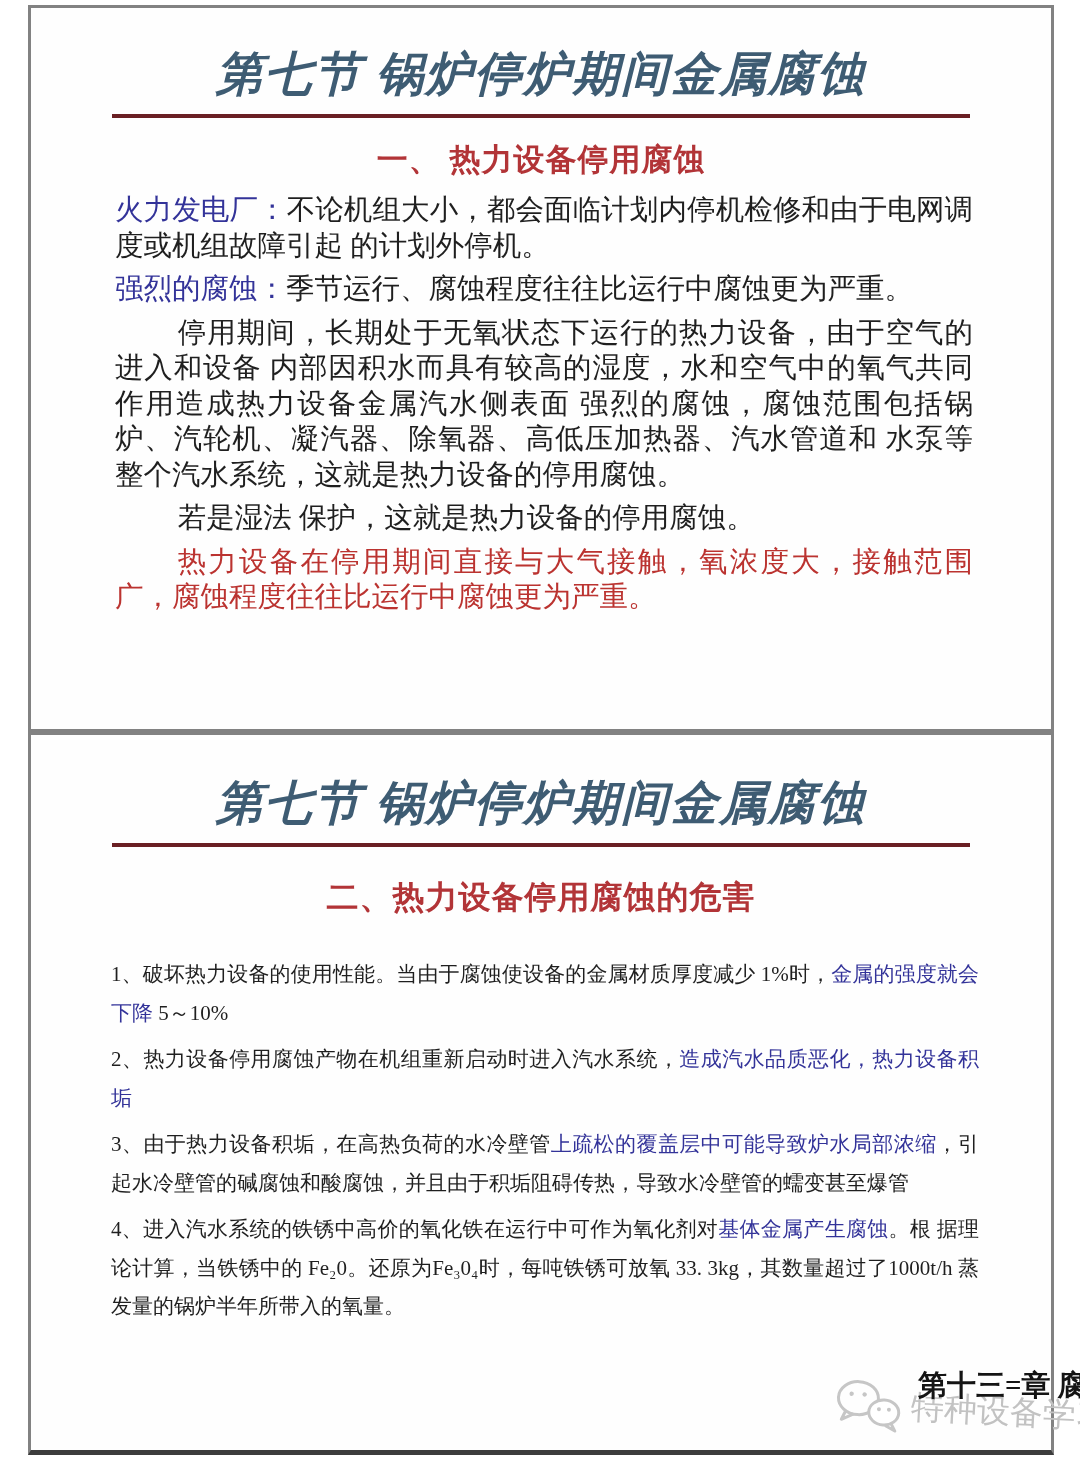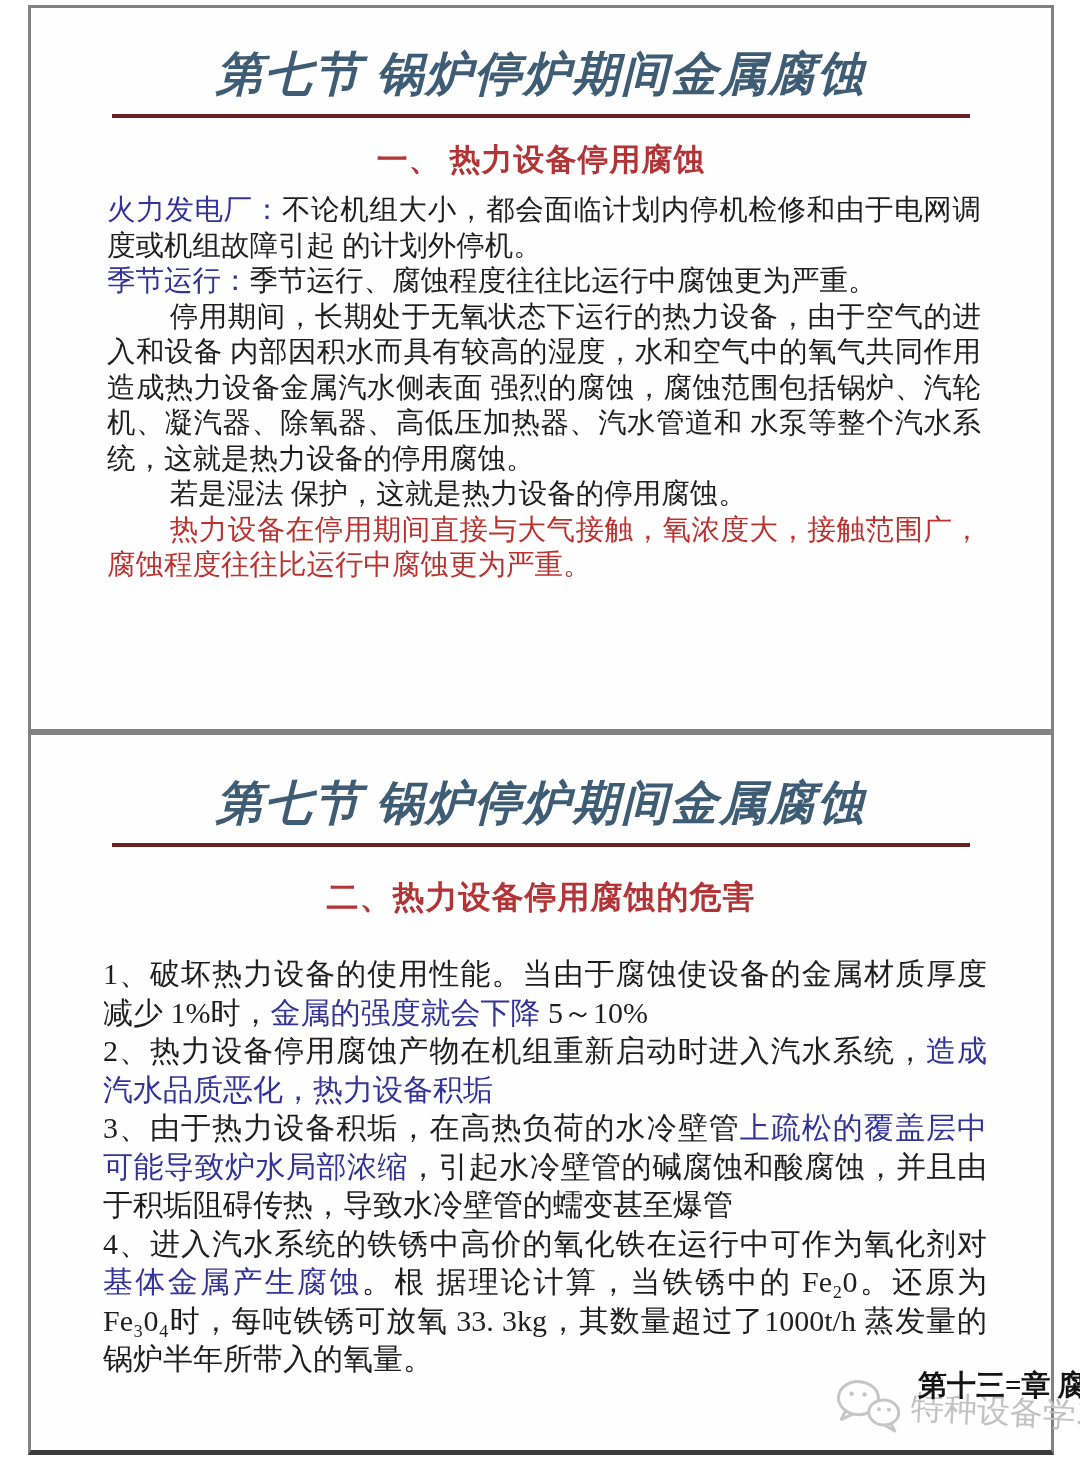--- a/index.html
+++ b/index.html
@@ -47,25 +47,25 @@
   #slide2 .slide-subtitle { margin-top:32px; font-size:32px; }
 
   .body1 {
     margin:14px 70px 0 76px;
     font-size:28.5px; line-height:35.5px;
     color:#1f1f1f;
     text-align:justify;
   }
   .body2 {
     margin:40px 64px 0 72px;
-    font-size:30px; line-height:38.5px;
+    font-size:21px; line-height:38.5px;
     color:#1f1f1f;
     text-align:justify;
   }
-  p { margin:0; }
+  p { margin:8px; }
   .ind { text-indent:2.2em; }
   .blue { color:#333399; }
   .redp { color:#bb3330; }
 
   .chapter-footer {
     position:absolute; left:918px; top:1366px;
     font-size:29px; font-weight:700;
     color:#141414;
     white-space:nowrap;
     z-index:3;
@@ -84,21 +84,21 @@
 </head>
 <body>
 
 <div class="slide" id="slide1">
   <h1 class="slide-title">第七节 锅炉停炉期间金属腐蚀</h1>
   <div class="title-rule"></div>
   <h2 class="slide-subtitle">一、 热力设备停用腐蚀</h2>
 
   <div class="body1">
     <p><span class="blue">火力发电厂：</span><span>不论机组大小，都会面临计划内停机检修和由于电网调度或机组故障引起 的计划外停机。</span></p>
-    <p><span class="blue">季节运行：</span><span>季节运行、腐蚀程度往往比运行中腐蚀更为严重。</span></p>
+    <p><span class="blue">强烈的腐蚀：</span><span>季节运行、腐蚀程度往往比运行中腐蚀更为严重。</span></p>
     <p class="ind">停用期间，长期处于无氧状态下运行的热力设备，由于空气的进入和设备 内部因积水而具有较高的湿度，水和空气中的氧气共同作用造成热力设备金属汽水侧表面 强烈的腐蚀，腐蚀范围包括锅炉、汽轮机、凝汽器、除氧器、高低压加热器、汽水管道和 水泵等整个汽水系统，这就是热力设备的停用腐蚀。</p>
     <p class="ind">若是湿法 保护，这就是热力设备的停用腐蚀。</p>
     <p class="ind redp">热力设备在停用期间直接与大气接触，氧浓度大，接触范围广，腐蚀程度往往比运行中腐蚀更为严重。</p>
   </div>
 </div>
 
 <div class="slide" id="slide2">
   <h1 class="slide-title">第七节 锅炉停炉期间金属腐蚀</h1>
   <div class="title-rule"></div>
   <h2 class="slide-subtitle">二、热力设备停用腐蚀的危害</h2>

